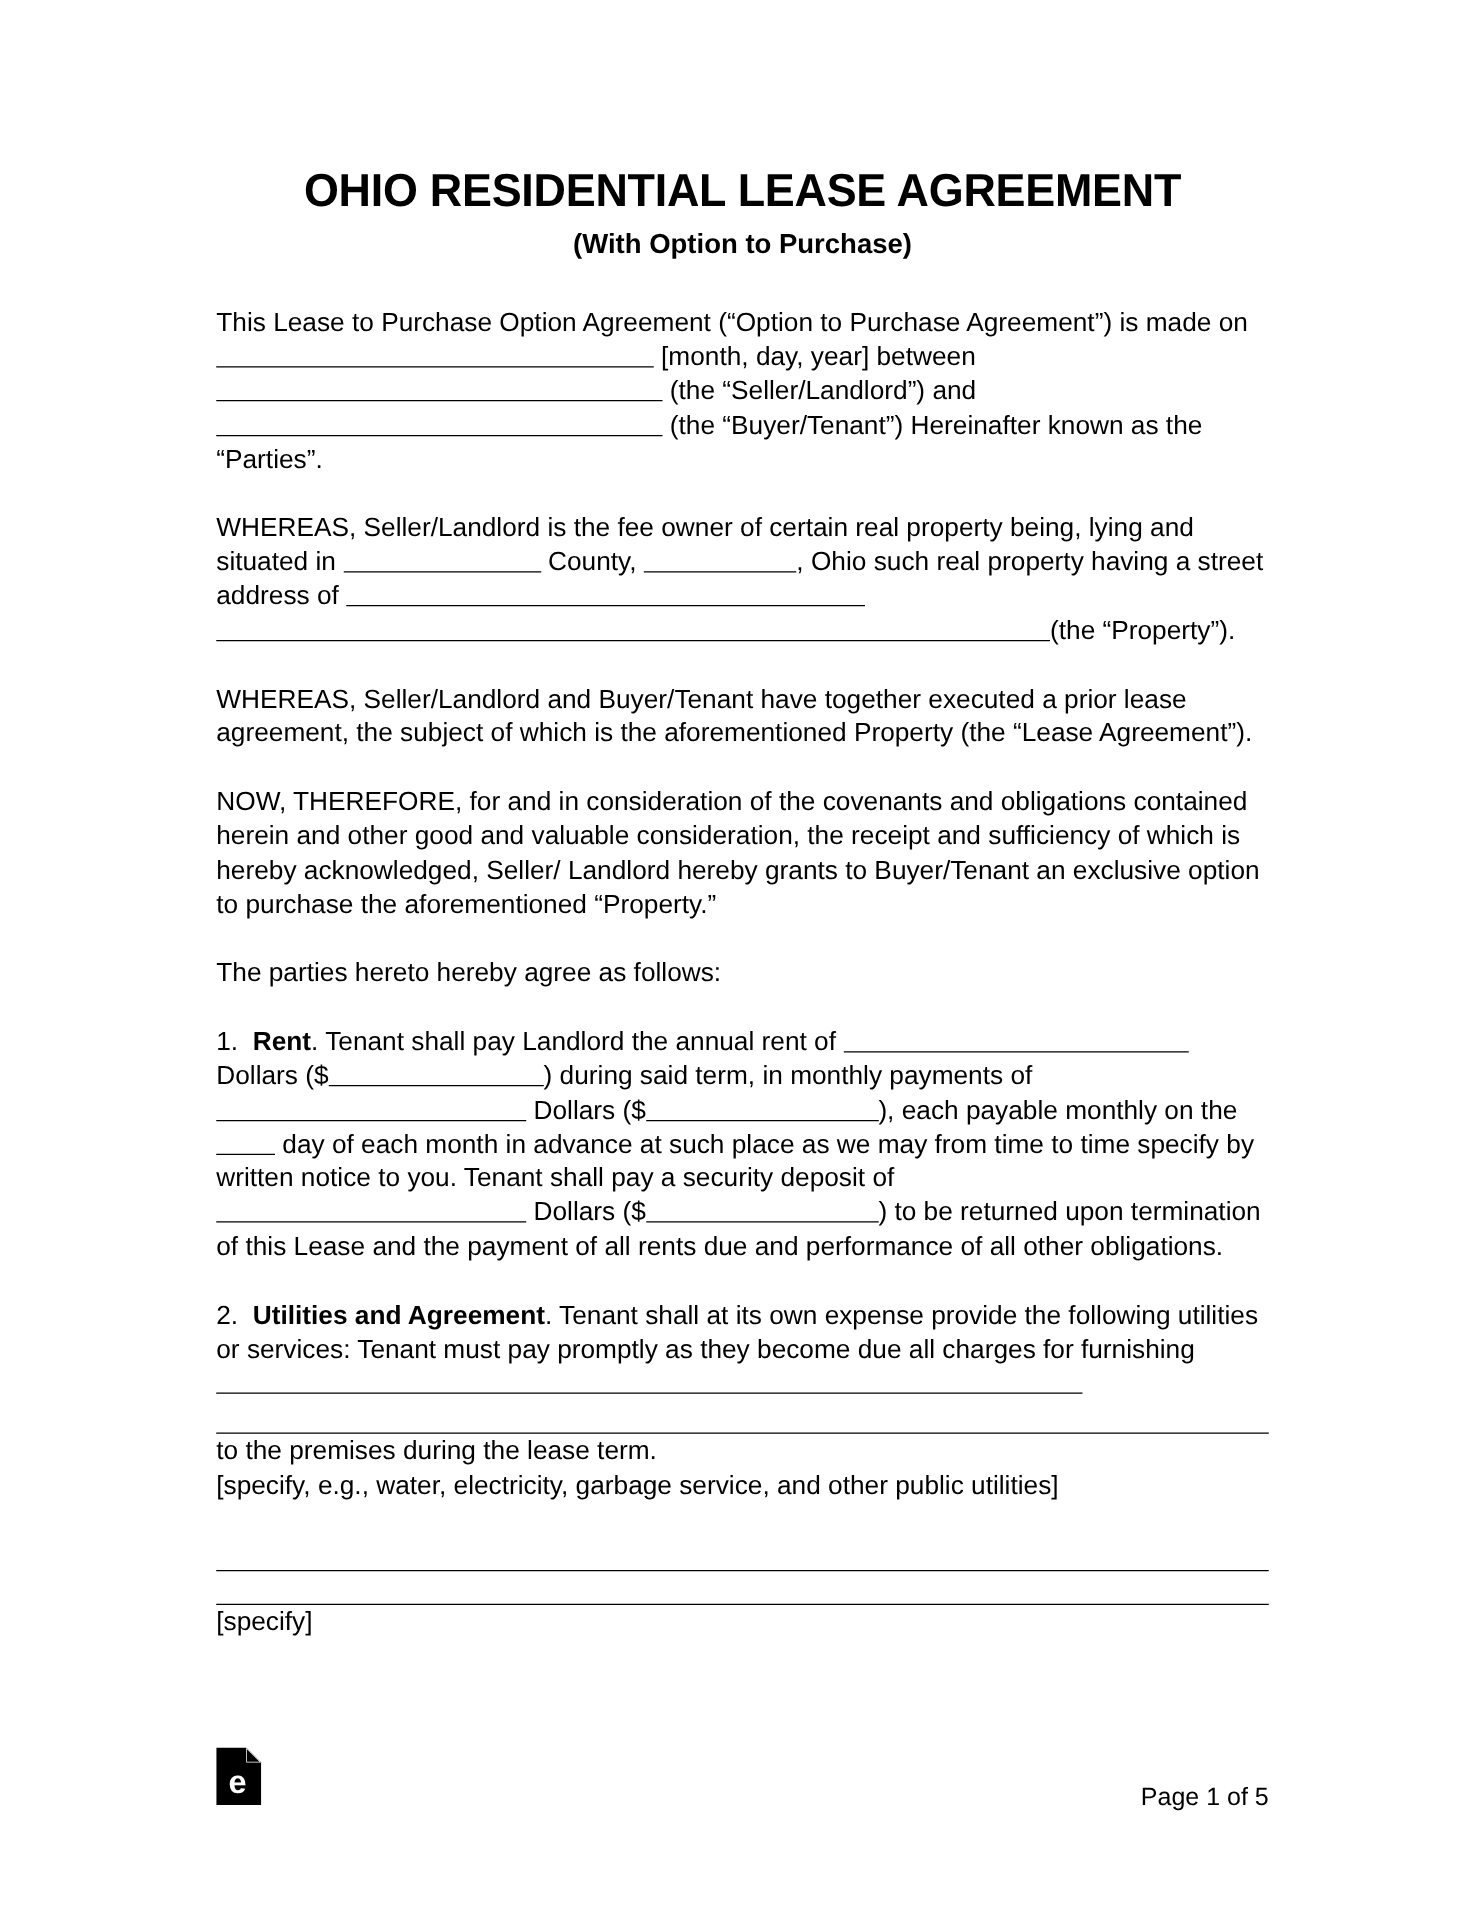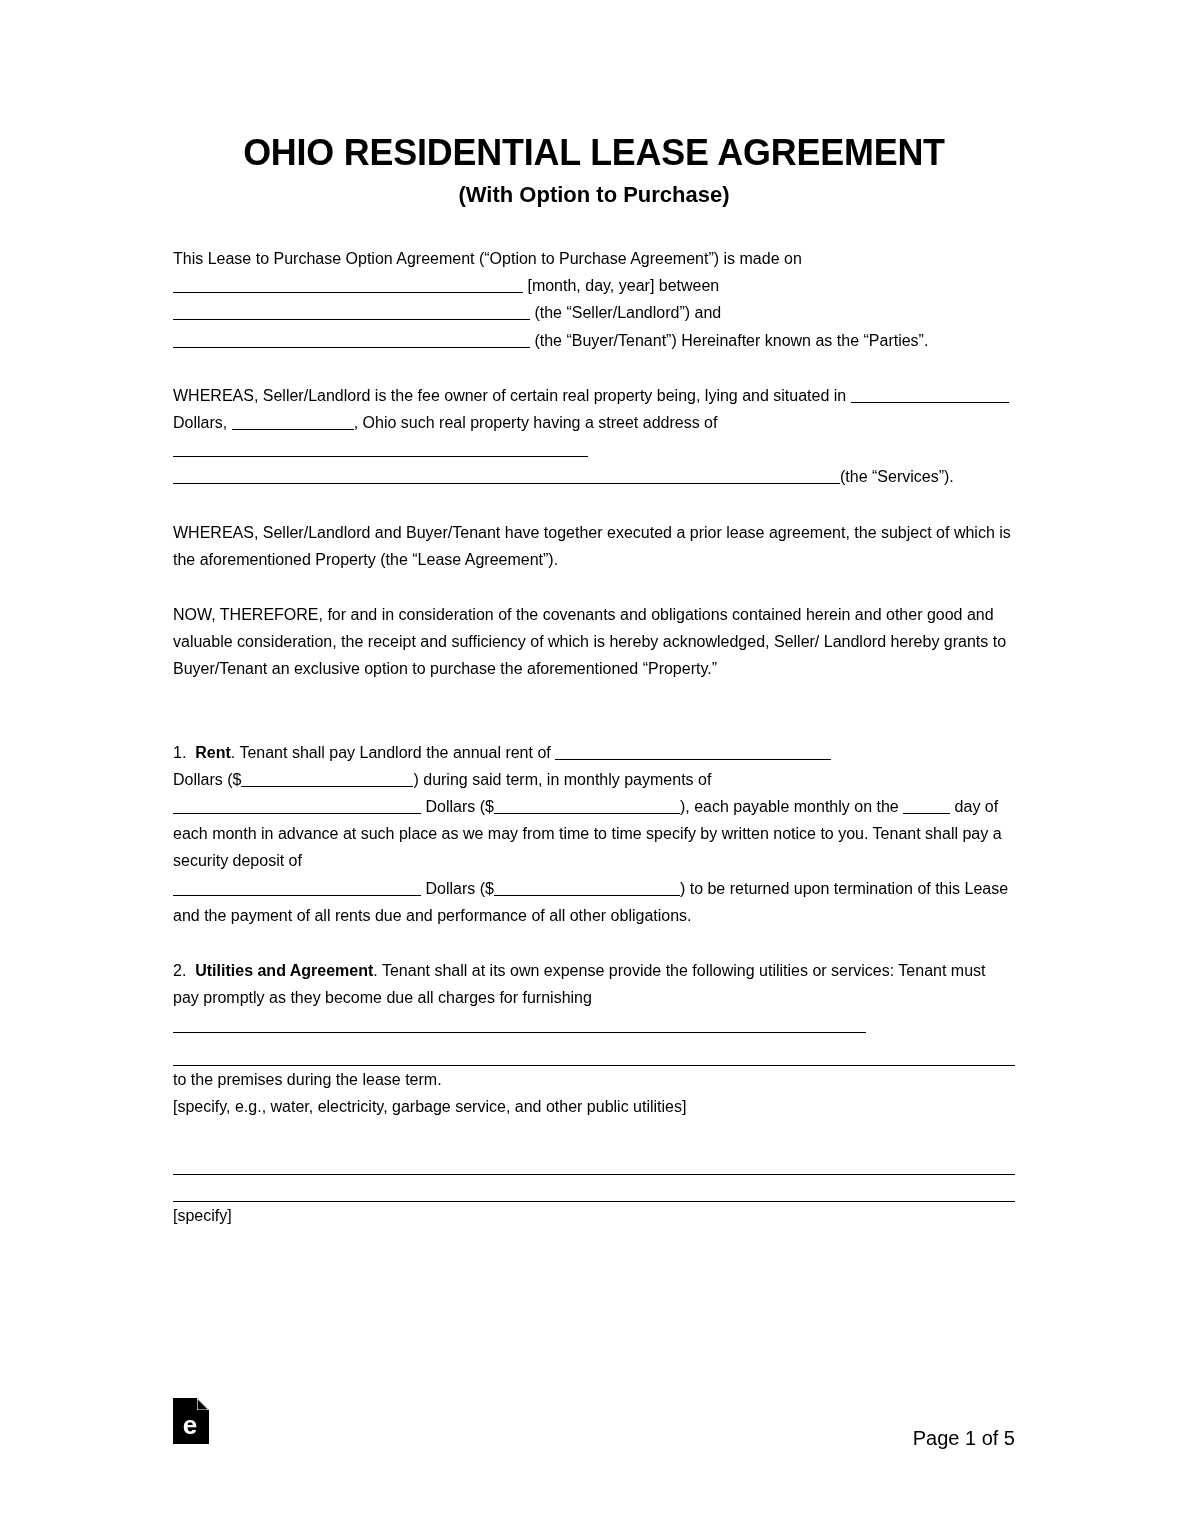--- a/index.html
+++ b/index.html
@@ -39,21 +39,21 @@
     transform: scaleX(0.97);
   }
   .doc-subtitle {
     font-size: 22px;
     font-weight: bold;
     margin-top: 10px;
     line-height: 1.1;
   }
   
   .para {
-    font-size: 16px;
+    font-size: 21px;
     line-height: 27.2px;
     text-align: left;
     margin: 0;
   }
   .gap-lg { height: 28px; }
   .first-para { margin-top: 38px; }
 
   
   .fill {
     display: inline-block;
@@ -121,32 +121,33 @@
 
     <div class="title-block">
       <div class="doc-title">OHIO RESIDENTIAL LEASE AGREEMENT</div>
       <div class="doc-subtitle">(With Option to Purchase)</div>
     </div>
 
     <div class="para first-para"><span>This Lease to Purchase Option Agreement (“Option to Purchase Agreement”) is made on </span><span class="fill f-date"></span><span> [month, day, year] between </span><br><span class="fill f-party"></span><span> (the “Seller/Landlord”) and </span><br><span class="fill f-party"></span><span> (the “Buyer/Tenant”) Hereinafter known as the “Parties”.</span></div>
 
     <div class="gap-lg"></div>
 
-    <div class="para"><span>WHEREAS, Seller/Landlord is the fee owner of certain real property being, lying and situated in </span><span class="fill f-county"></span><span> Dollars, </span><span class="fill f-state"></span><span>, Ohio such real property having a street address of </span><span class="fill f-addr"></span><br><span class="fill f-addr2"></span><span>(the “Services”).</span></div>
+    <div class="para"><span>WHEREAS, Seller/Landlord is the fee owner of certain real property being, lying and situated in </span><span class="fill f-county"></span><span> County, </span><span class="fill f-state"></span><span>, Ohio such real property having a street address of </span><span class="fill f-addr"></span><br><span class="fill f-addr2"></span><span>(the “Property”).</span></div>
 
     <div class="gap-lg"></div>
 
     <div class="para">WHEREAS, Seller/Landlord and Buyer/Tenant have together executed a prior lease agreement, the subject of which is the aforementioned Property (the “Lease Agreement”).</div>
 
     <div class="gap-lg"></div>
 
     <div class="para">NOW, THEREFORE, for and in consideration of the covenants and obligations contained herein and other good and valuable consideration, the receipt and sufficiency of which is hereby acknowledged, Seller/ Landlord hereby grants to Buyer/Tenant an exclusive option to purchase the aforementioned “Property.”</div>
 
     <div class="gap-lg"></div>
 
+    <div class="para">The parties hereto hereby agree as follows:</div>
 
     <div class="gap-lg"></div>
 
     <div class="para"><span>1.</span>&nbsp;&nbsp;<span class="bold">Rent</span><span>. Tenant shall pay Landlord the annual rent of </span><span class="fill f-annual"></span><br><span> Dollars ($</span><span class="fill f-amt"></span><span>) during said term, in monthly payments of </span><br><span class="fill f-money"></span><span> Dollars ($</span><span class="fill f-amt2"></span><span>), each payable monthly on the </span><span class="fill f-day"></span><span> day of each month in advance at such place as we may from time to time specify by written notice to you. Tenant shall pay a security deposit of </span><br><span class="fill f-dep"></span><span> Dollars ($</span><span class="fill f-depamt"></span><span>) to be returned upon termination of this Lease and the payment of all rents due and performance of all other obligations.</span></div>
 
     <div class="gap-lg"></div>
 
     <div class="para"><span>2.</span>&nbsp;&nbsp;<span class="bold">Utilities and Agreement</span><span>. Tenant shall at its own expense provide the following utilities or services: Tenant must pay promptly as they become due all charges for furnishing </span><span class="fill f-furn"></span></div>
 
     <div class="rule-wrap">

